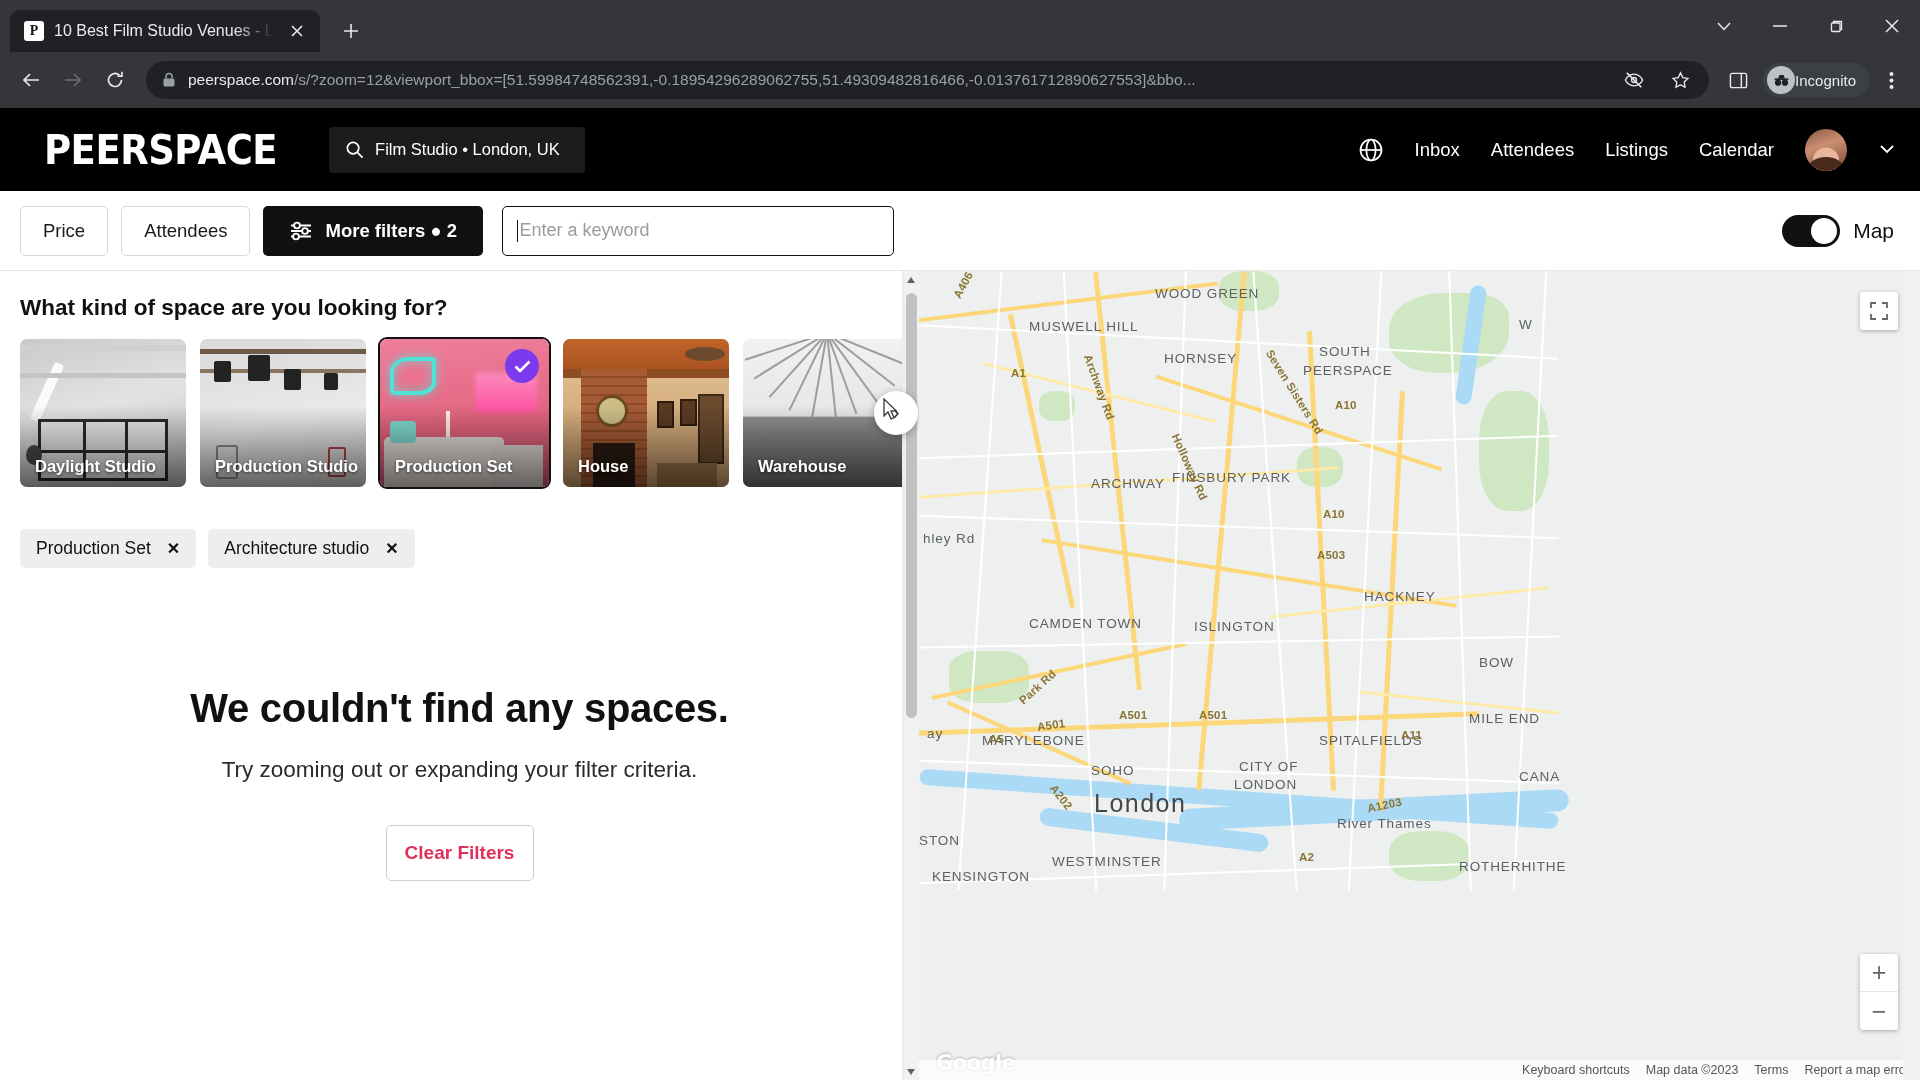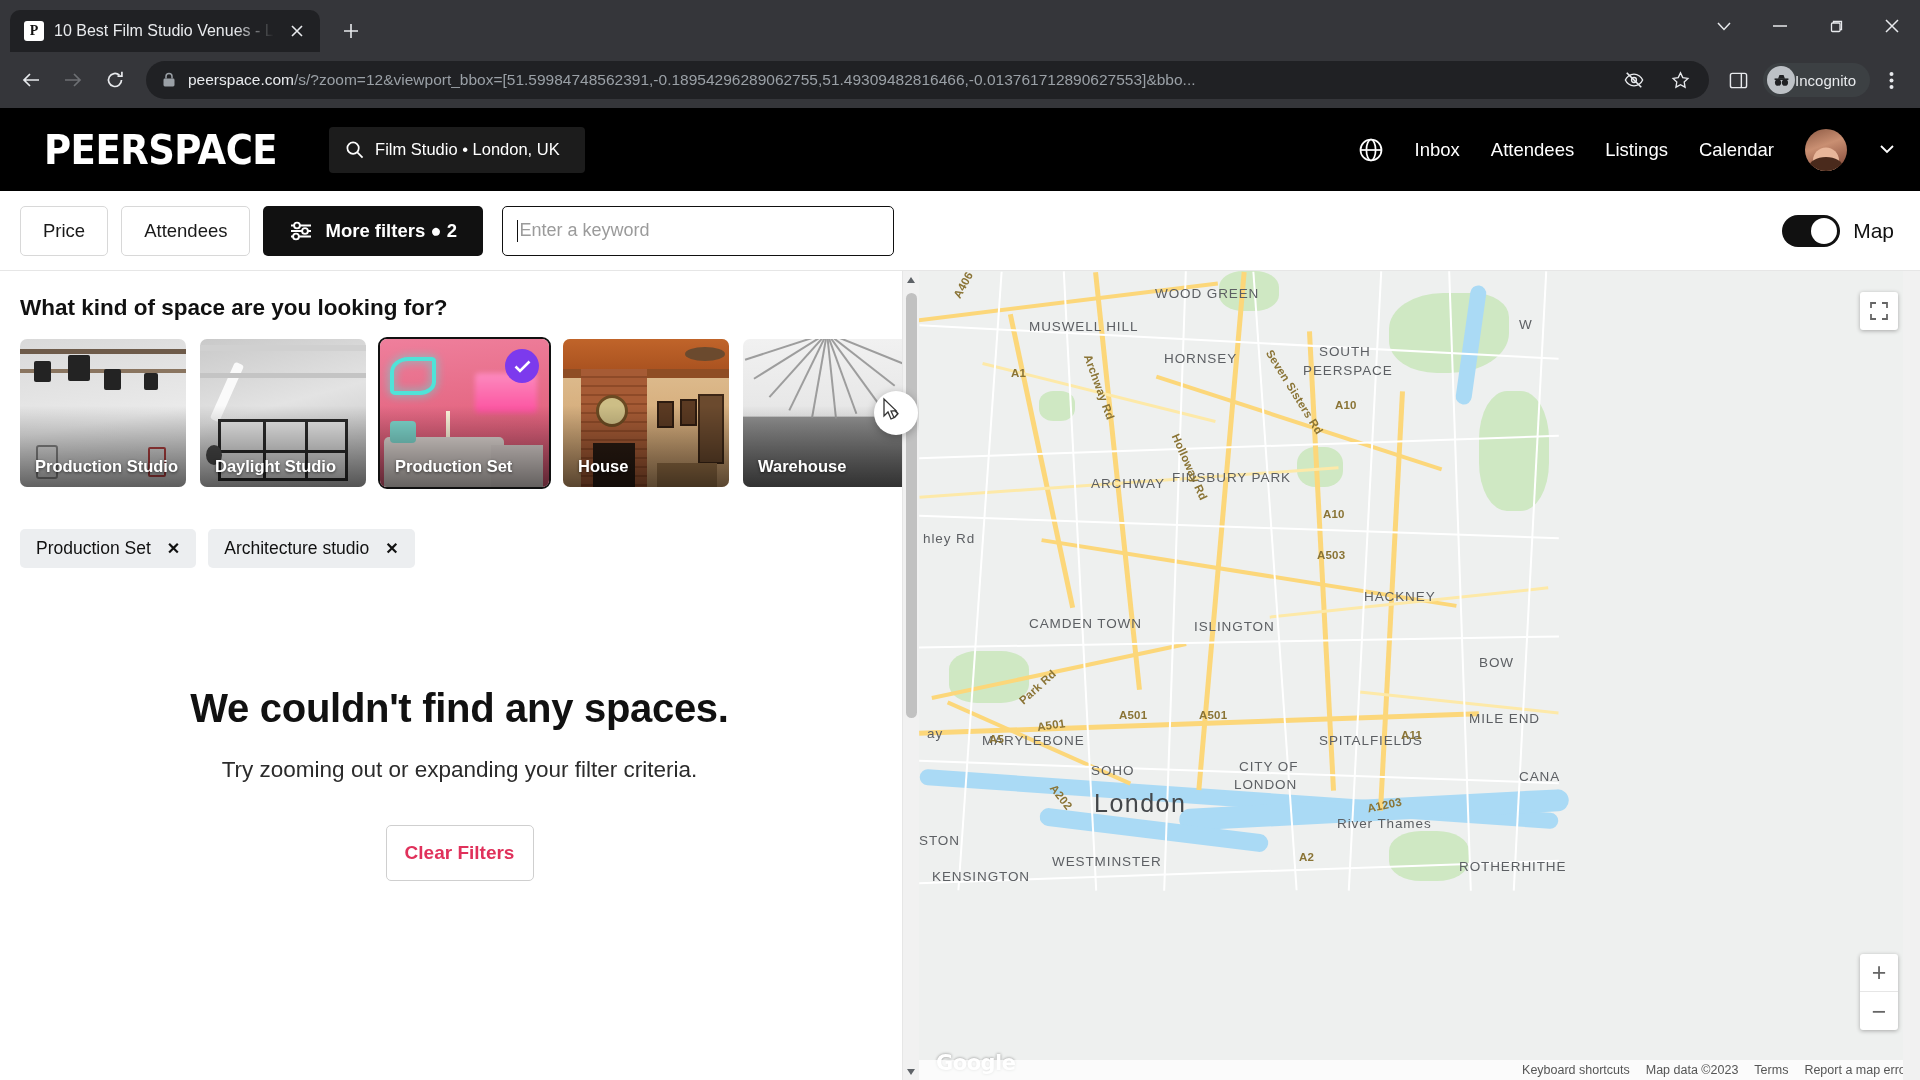--- a/index.html
+++ b/index.html
@@ -462,48 +462,48 @@
 
     <div class="split">
 
       <div class="results">
         <div class="results-inner">
           <div class="q-title">What kind of space are you looking for?</div>
 
           <div class="cards">
 
             <div class="card">
-              <div class="card-img art-prod-studio">
-                <div class="beam" style="top:10px"></div>
-                <div class="beam" style="top:30px;background:#8a7560;height:4px"></div>
-                <div class="lamp" style="left:14px;top:22px"></div>
-                <div class="lamp" style="left:48px;top:16px;width:22px;height:26px"></div>
-                <div class="lamp" style="left:84px;top:30px"></div>
-                <div class="lamp" style="left:124px;top:34px;width:14px;height:17px"></div>
-                <div style="position:absolute;left:16px;bottom:8px;width:22px;height:34px;border:2px solid #888;border-radius:3px"></div>
-                <div style="position:absolute;right:20px;bottom:10px;width:18px;height:30px;border:2px solid #b04040;border-radius:2px"></div>
-              </div>
-              <div class="card-shade"></div>
-              <div class="card-label">Production Studio</div>
-            </div>
-
-            <div class="card">
               <div class="card-img art-daylight">
                 <div class="tube"></div>
                 <div style="position:absolute;left:0;top:6px;width:100%;height:6px;background:#d0d0d0"></div>
                 <div style="position:absolute;left:0;top:34px;width:100%;height:5px;background:#c4c4c4"></div>
                 <div class="win">
                   <i style="left:42px;top:0;width:3px;height:100%"></i>
                   <i style="left:84px;top:0;width:3px;height:100%"></i>
                   <i style="left:0;top:28px;width:100%;height:3px"></i>
                 </div>
                 <div style="position:absolute;left:6px;bottom:22px;width:16px;height:20px;border-radius:50%;background:#4a4a4a"></div>
               </div>
               <div class="card-shade"></div>
               <div class="card-label">Daylight Studio</div>
+            </div>
+
+            <div class="card">
+              <div class="card-img art-prod-studio">
+                <div class="beam" style="top:10px"></div>
+                <div class="beam" style="top:30px;background:#8a7560;height:4px"></div>
+                <div class="lamp" style="left:14px;top:22px"></div>
+                <div class="lamp" style="left:48px;top:16px;width:22px;height:26px"></div>
+                <div class="lamp" style="left:84px;top:30px"></div>
+                <div class="lamp" style="left:124px;top:34px;width:14px;height:17px"></div>
+                <div style="position:absolute;left:16px;bottom:8px;width:22px;height:34px;border:2px solid #888;border-radius:3px"></div>
+                <div style="position:absolute;right:20px;bottom:10px;width:18px;height:30px;border:2px solid #b04040;border-radius:2px"></div>
+              </div>
+              <div class="card-shade"></div>
+              <div class="card-label">Production Studio</div>
             </div>
 
             <div class="card wide selected">
               <div class="card-img art-prodset-bg">
                 <div class="neon-h"></div>
                 <div class="neon-txt"></div>
                 <div class="bed"></div>
                 <div class="dresser"></div>
                 <div style="position:absolute;left:10px;bottom:44px;width:26px;height:22px;background:#7fd9cf;border-radius:4px"></div>
                 <div style="position:absolute;left:66px;bottom:50px;width:4px;height:26px;background:#fff6dd"></div>

